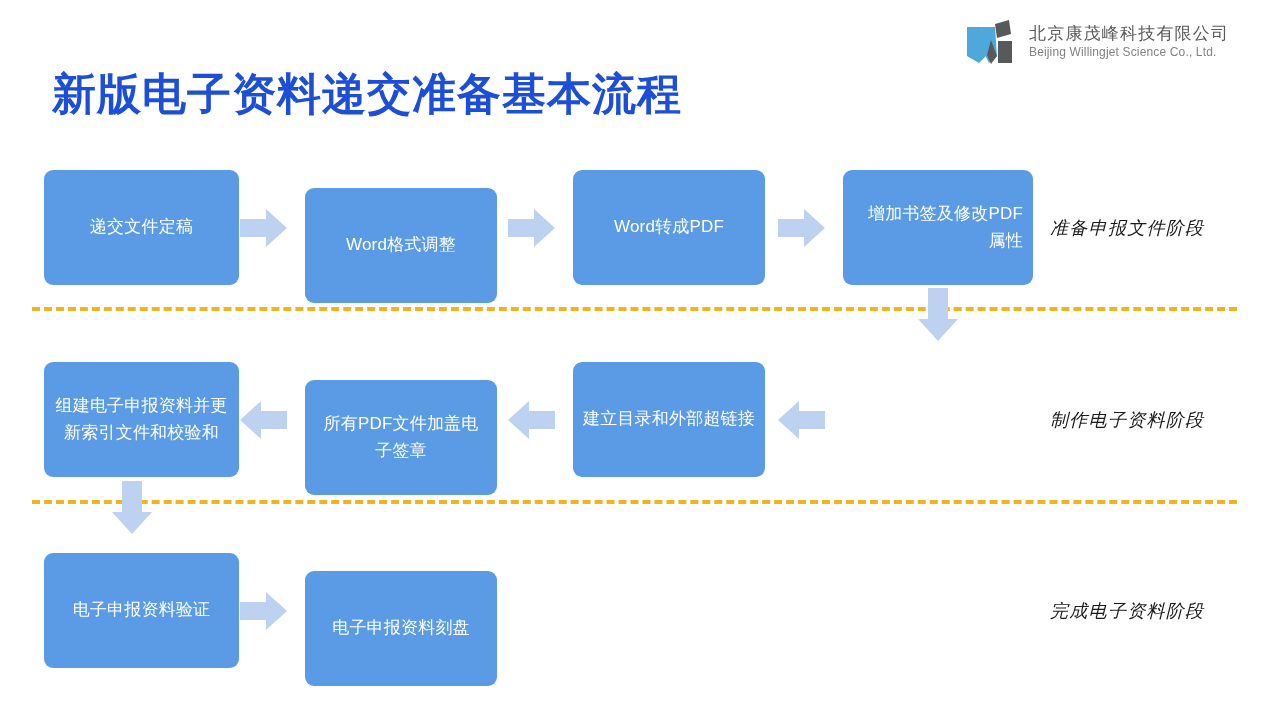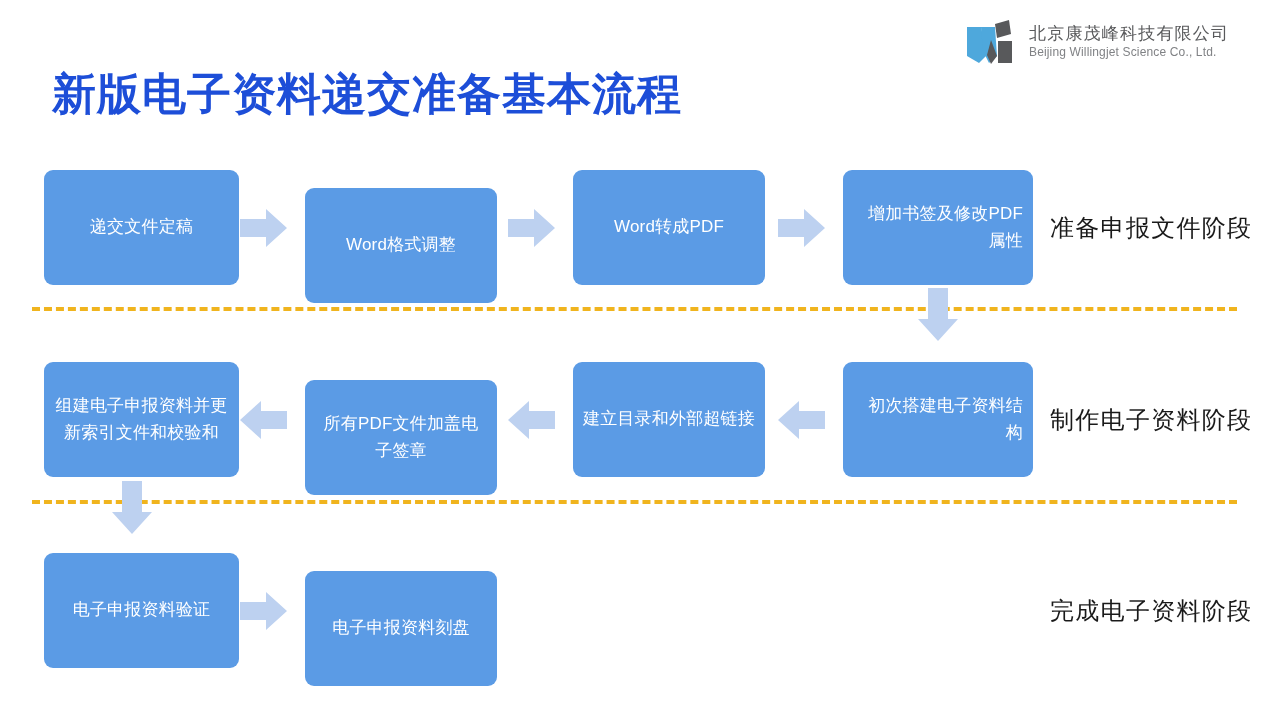--- a/index.html
+++ b/index.html
@@ -111,24 +111,25 @@
   .node.n4 { left: 843px; width: 190px; text-align: right; }
 
   
   .stage-label {
     position: absolute;
     left: 1050px;
     width: 210px;
     height: 115px;
     display: flex;
     align-items: center;
-    font-size: 24px;
+    font-size: 18px;
     color: #1a1a1a;
     letter-spacing: 1.3px;
     white-space: nowrap;
+    font-style: italic;
   }
 
   
   .arrow-h {
     position: absolute;
     top: 38px;
     width: 48px;
     height: 40px;
   }
   .arrow-h.a1 { left: 240px; }
@@ -218,23 +219,20 @@
       <polygon class="arrow-fill" points="47,11 21,11 21,1 0,20 21,39 21,29 47,29"></polygon>
     </svg>
 
     <div class="node n3">
       <span>建立目录和外部超链接</span>
     </div>
     <svg class="arrow-h a3" viewBox="0 0 48 40">
       <polygon class="arrow-fill" points="47,11 21,11 21,1 0,20 21,39 21,29 47,29"></polygon>
     </svg>
 
-    <div class="node n4">
-      <span>初次搭建电子资料结构</span>
-    </div>
 
     <div class="stage-label">制作电子资料阶段</div>
   </div>
 
   <svg class="arrow-v v2" viewBox="0 0 42 54">
     <polygon class="arrow-fill" points="11,0 31,0 31,31 41,31 21,53 1,31 11,31"></polygon>
   </svg>
 
   <div class="row r3">
     <div class="node n1">

